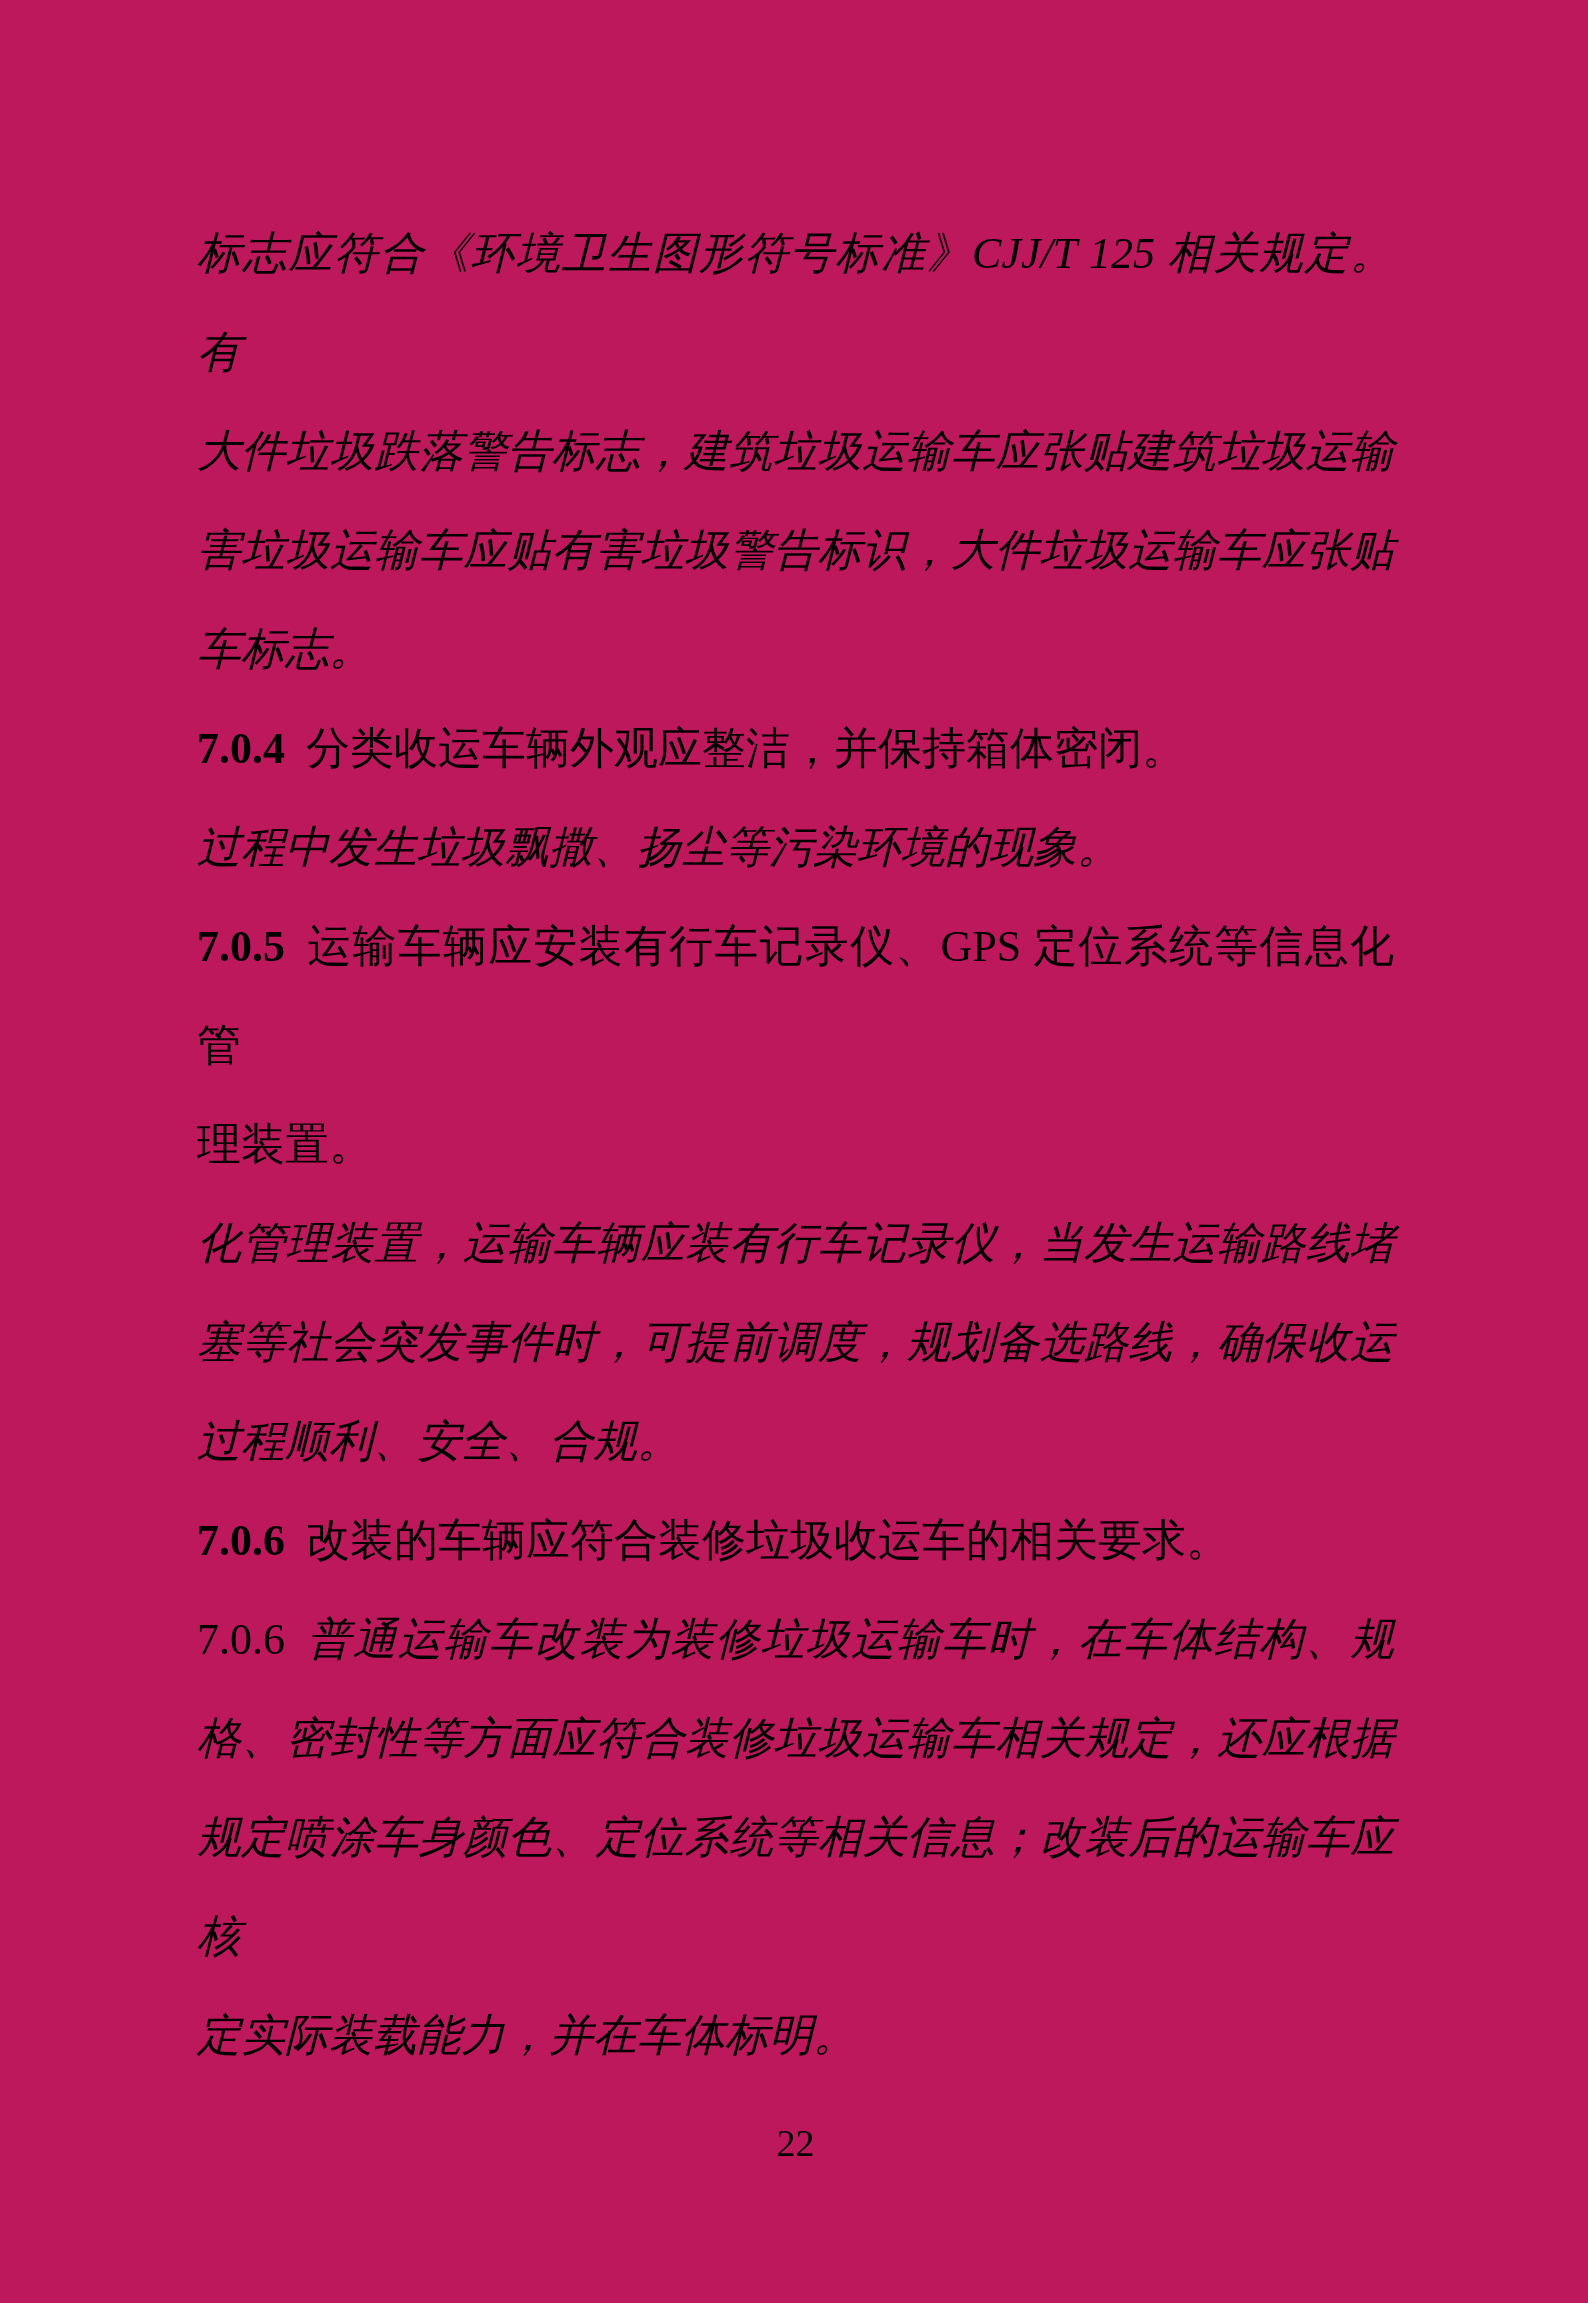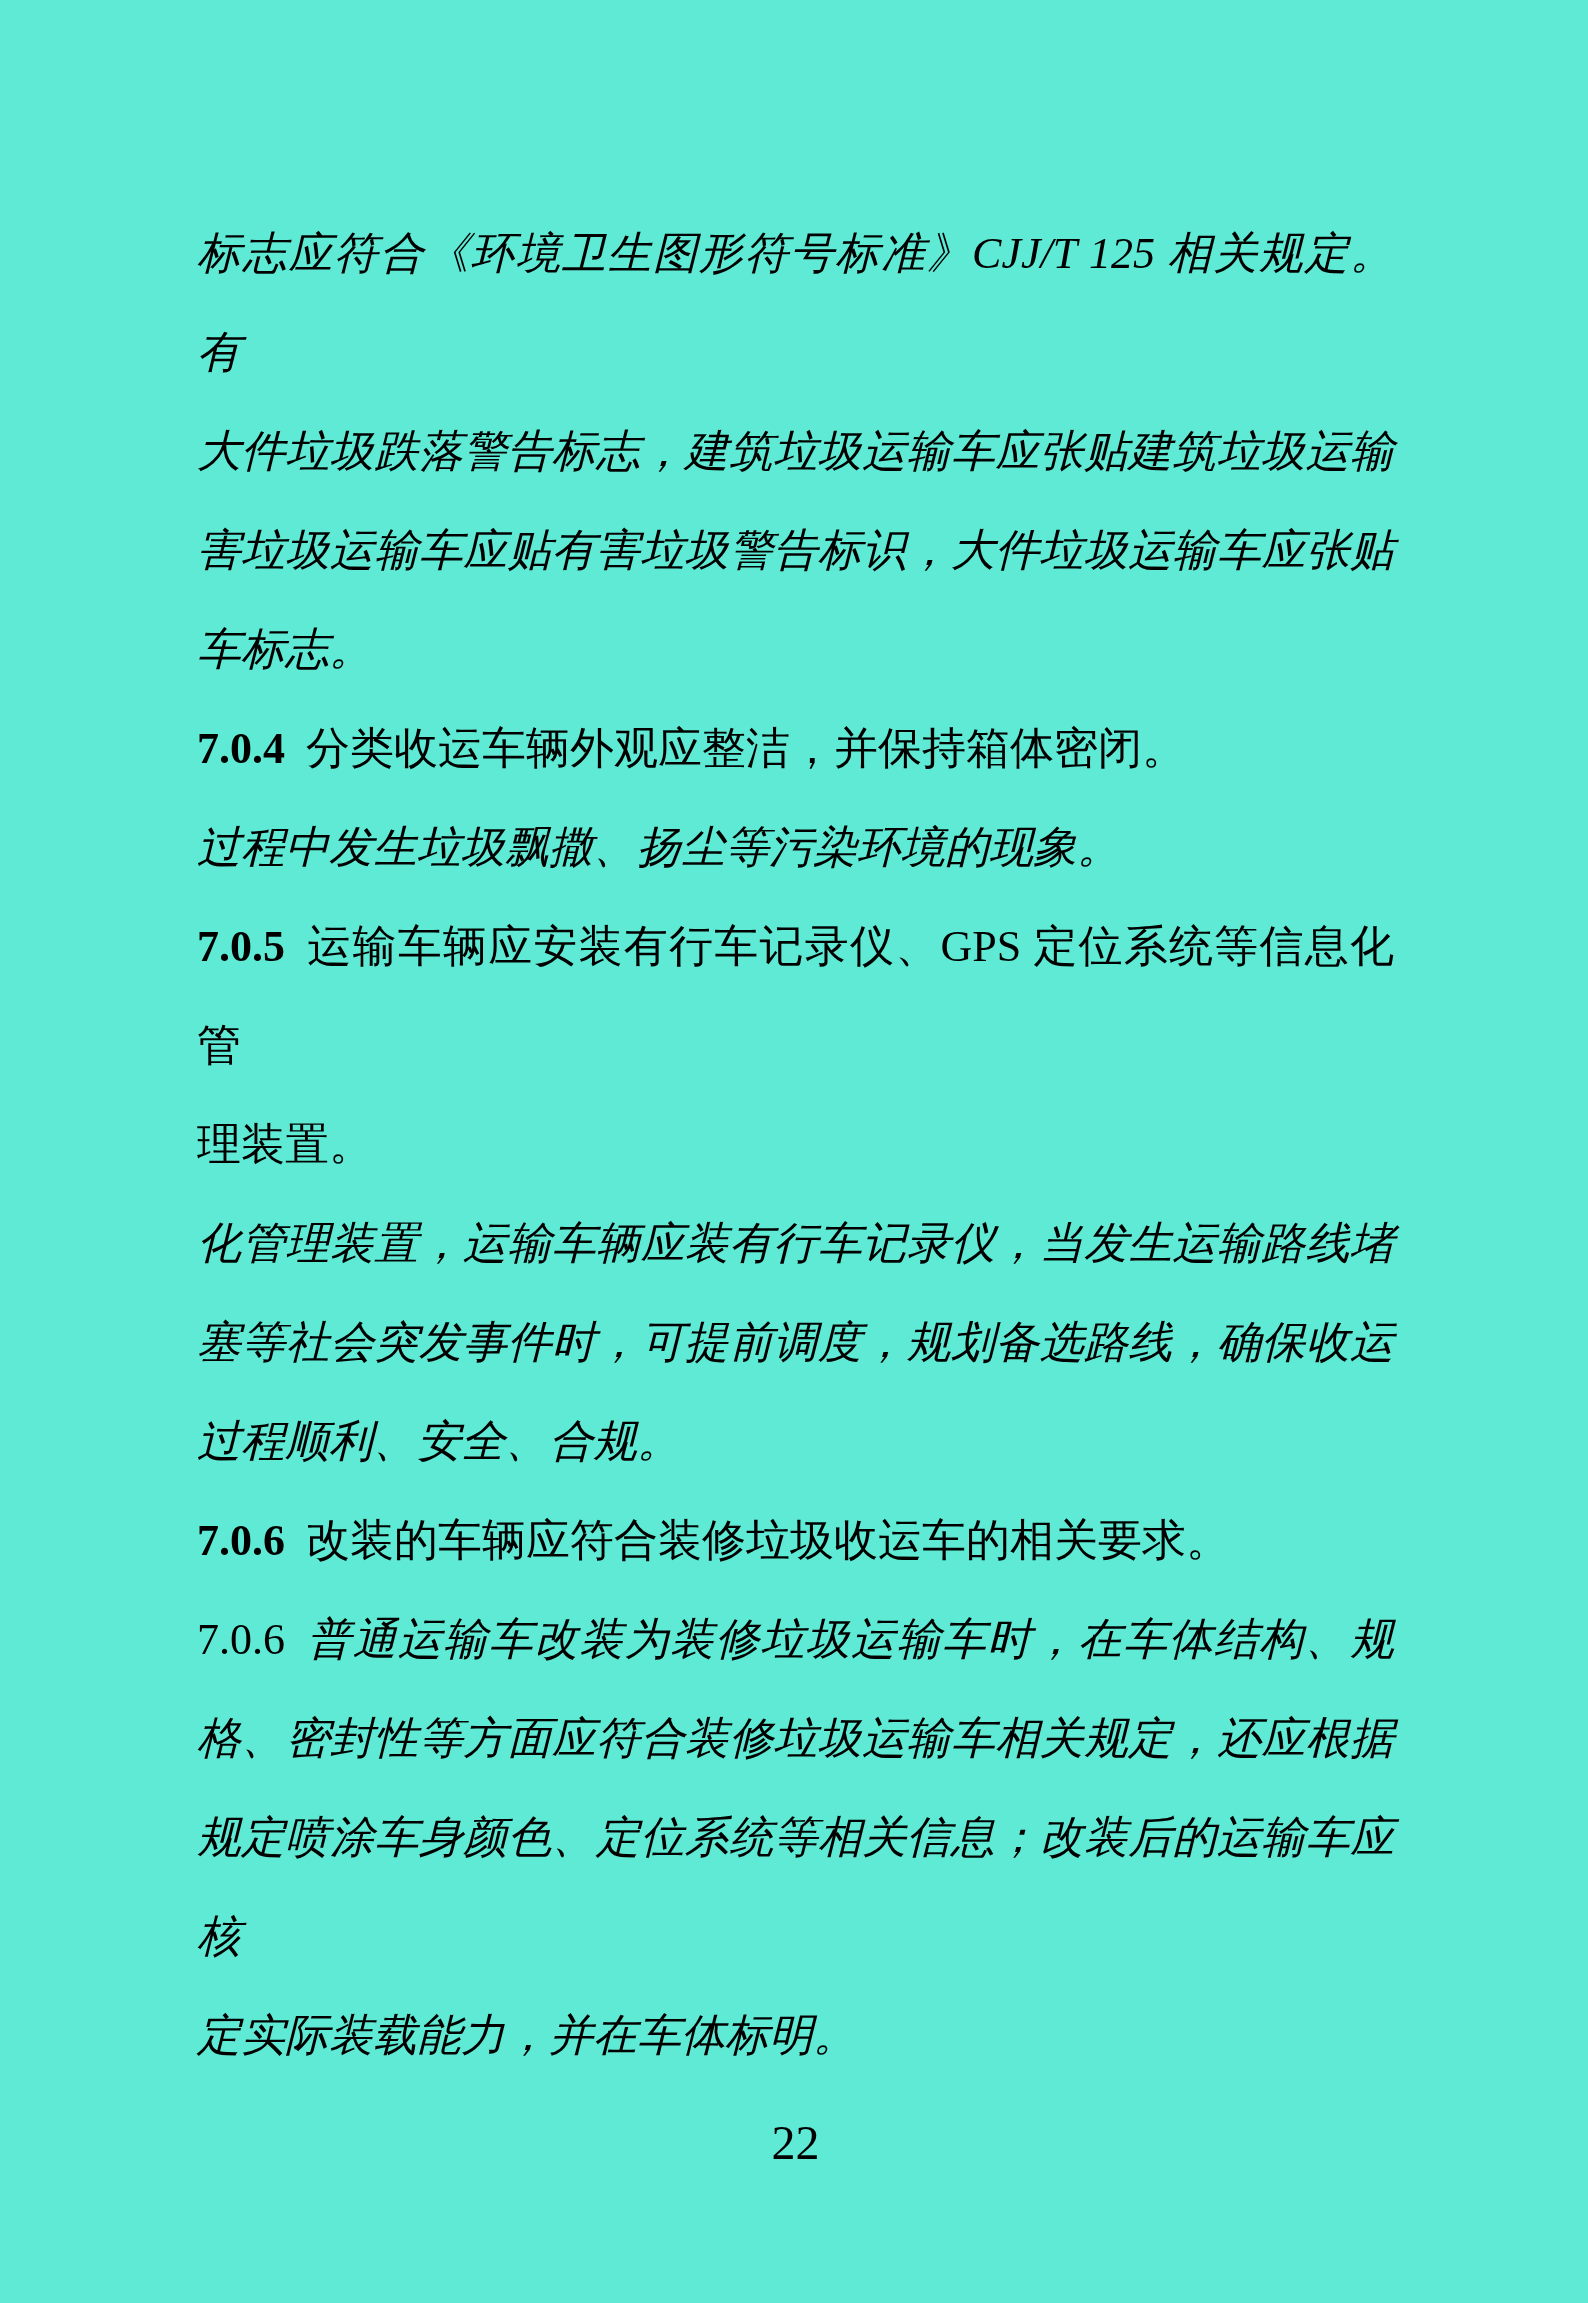--- a/index.html
+++ b/index.html
@@ -11,21 +11,21 @@
     width: 1588px;
     height: 2304px;
     position: relative;
     color: #000000;
     font-family: "Liberation Serif", "DejaVu Serif", serif;
     overflow: hidden;
   }
   .page {
     position: absolute;
     inset: 0;
-    background: #5eead4;
+    background: #be185d;
   }
   .doc-body {
     position: absolute;
     left: 197px;
     top: 204px;
     width: 1197px;
   }
   .line {
     font-size: 44px;
     line-height: 99px;
@@ -48,21 +48,21 @@
     white-space: nowrap;
   }
   .line.standard .num { font-weight: bold; }
   .line.commentary .num { font-weight: normal; }
   .pageno {
     position: absolute;
     left: 197px;
     top: 2118px;
     width: 1197px;
     text-align: center;
-    font-size: 48px;
+    font-size: 38px;
     line-height: 50px;
     font-style: normal;
   }
 </style>
 </head>
 <body>
 
 <main class="page">
   <section class="doc-body" id="doc-body">
       <div class="line commentary j"><span class="txt">标志应符合《环境卫生图形符号标准》CJJ/T 125 相关规定。有</span></div>

